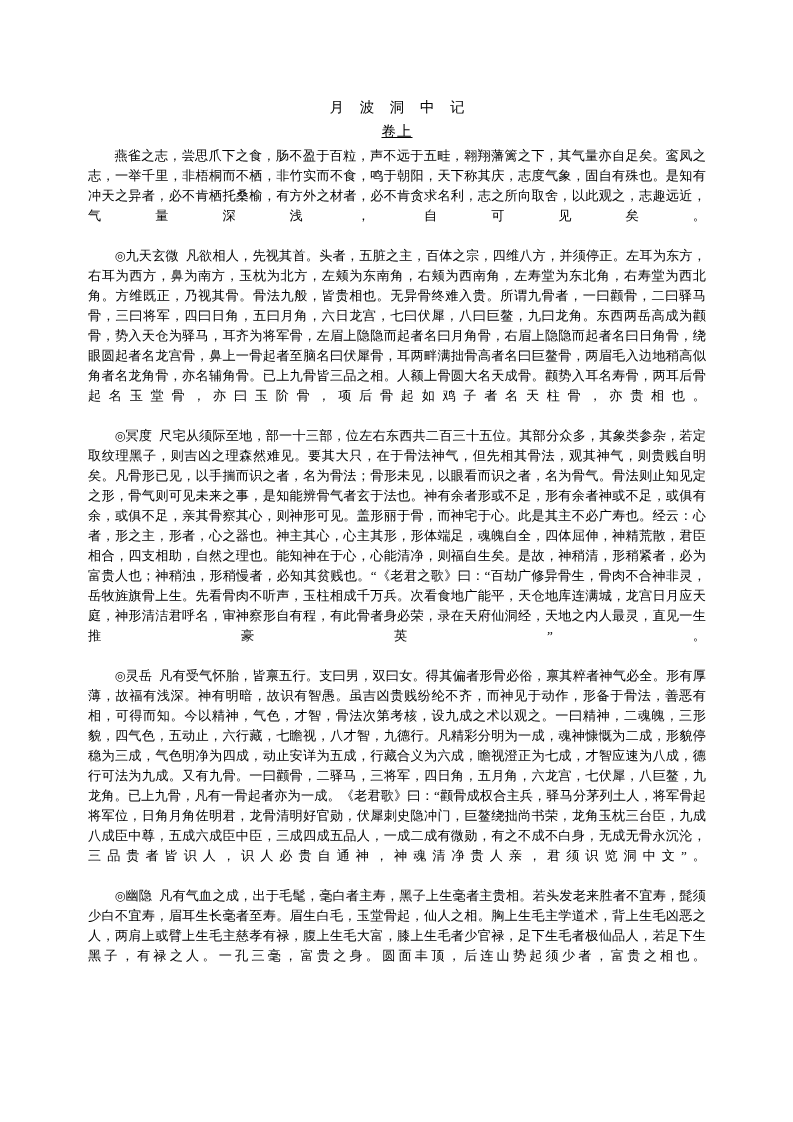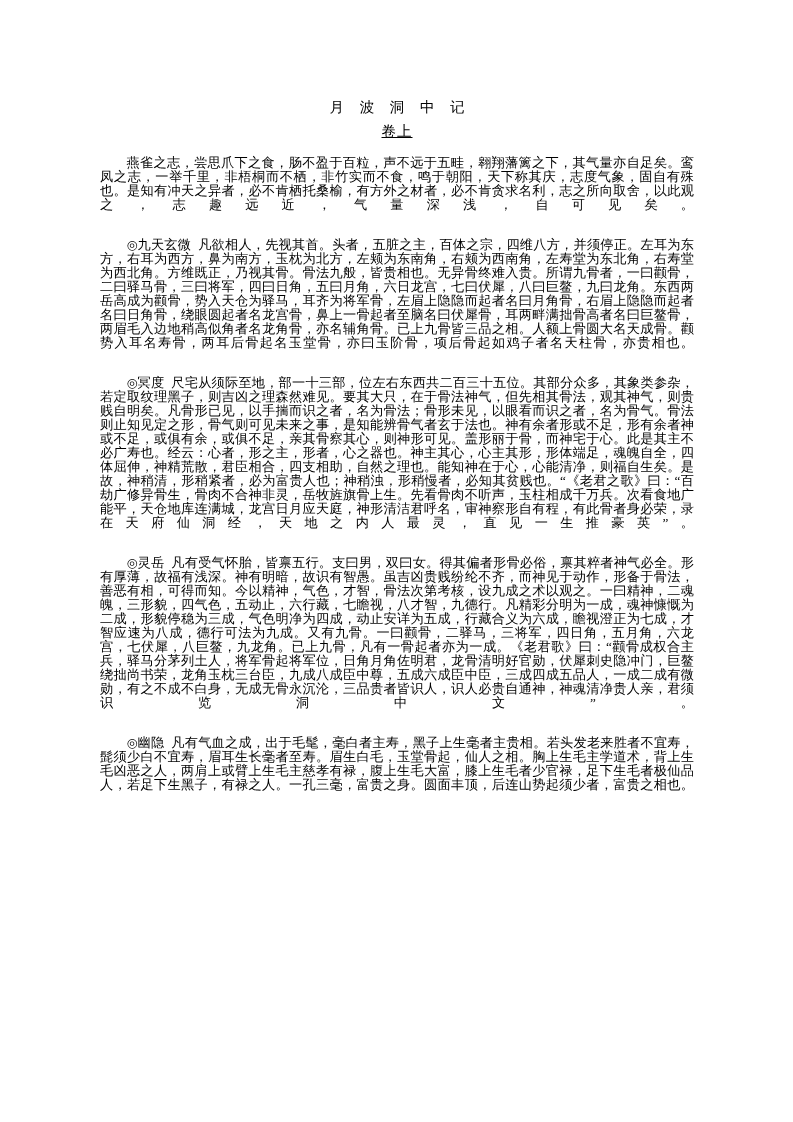--- a/index.html
+++ b/index.html
@@ -41,23 +41,23 @@
   .doc-subtitle {
     text-align: center;
     font-size: 14.5px;
     line-height: 25px;
     letter-spacing: 1px;
     margin: 0 0 2px 0;
     font-weight: normal;
     text-decoration: underline;
   }
   p.para {
-    margin: 12px;
+    margin: 0;
     font-size: 13.2px;
-    line-height: 14px;
+    line-height: 20px;
     text-align: justify;
     text-align-last: left;
     text-indent: 2em;
     letter-spacing: 0.1px;
     word-break: break-all;
     white-space: normal;
   }
   .mark {
     font-size: 12.5px;
   }

